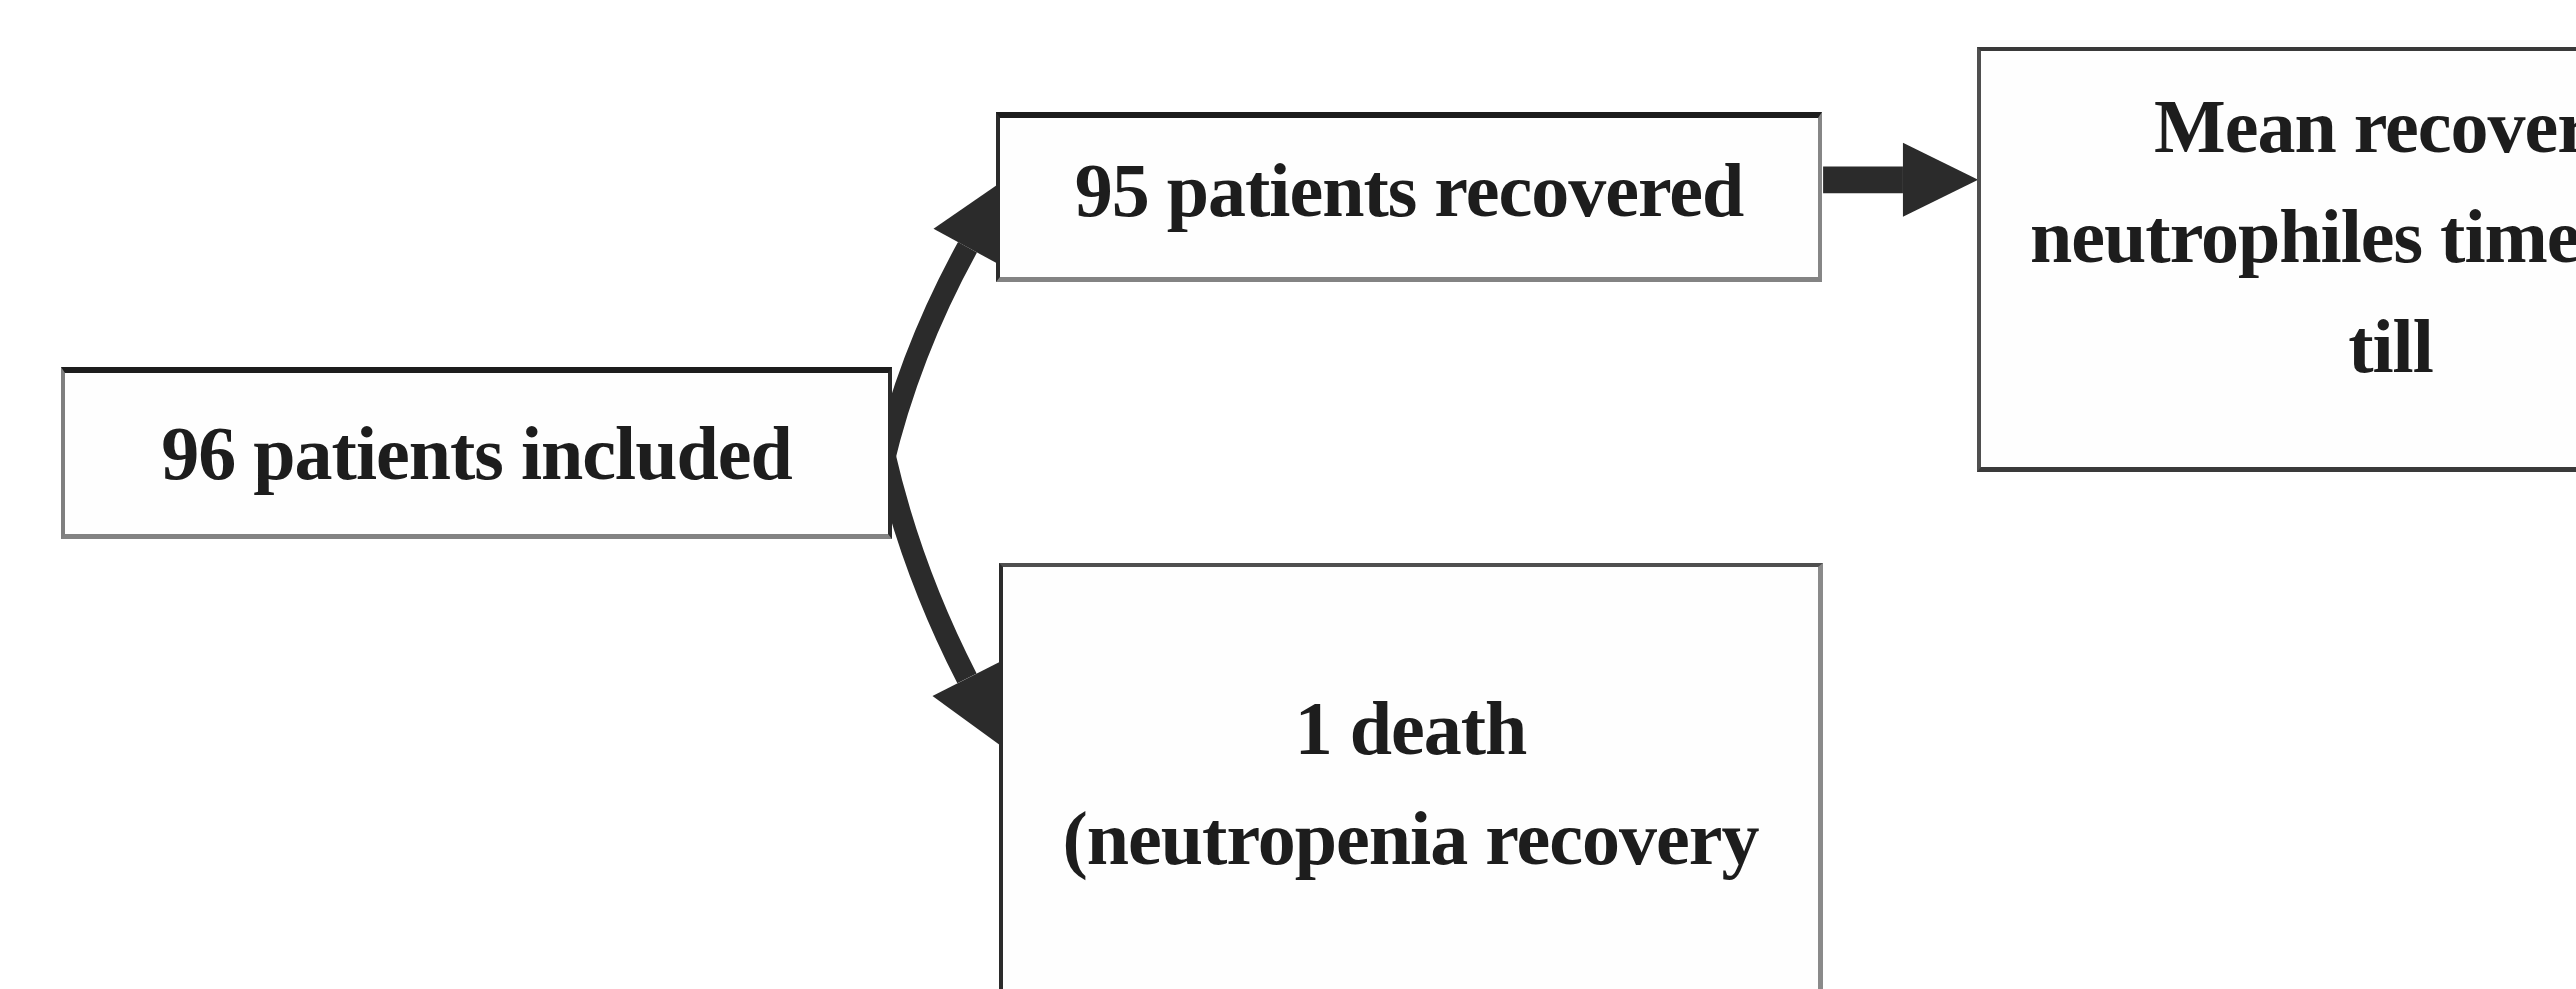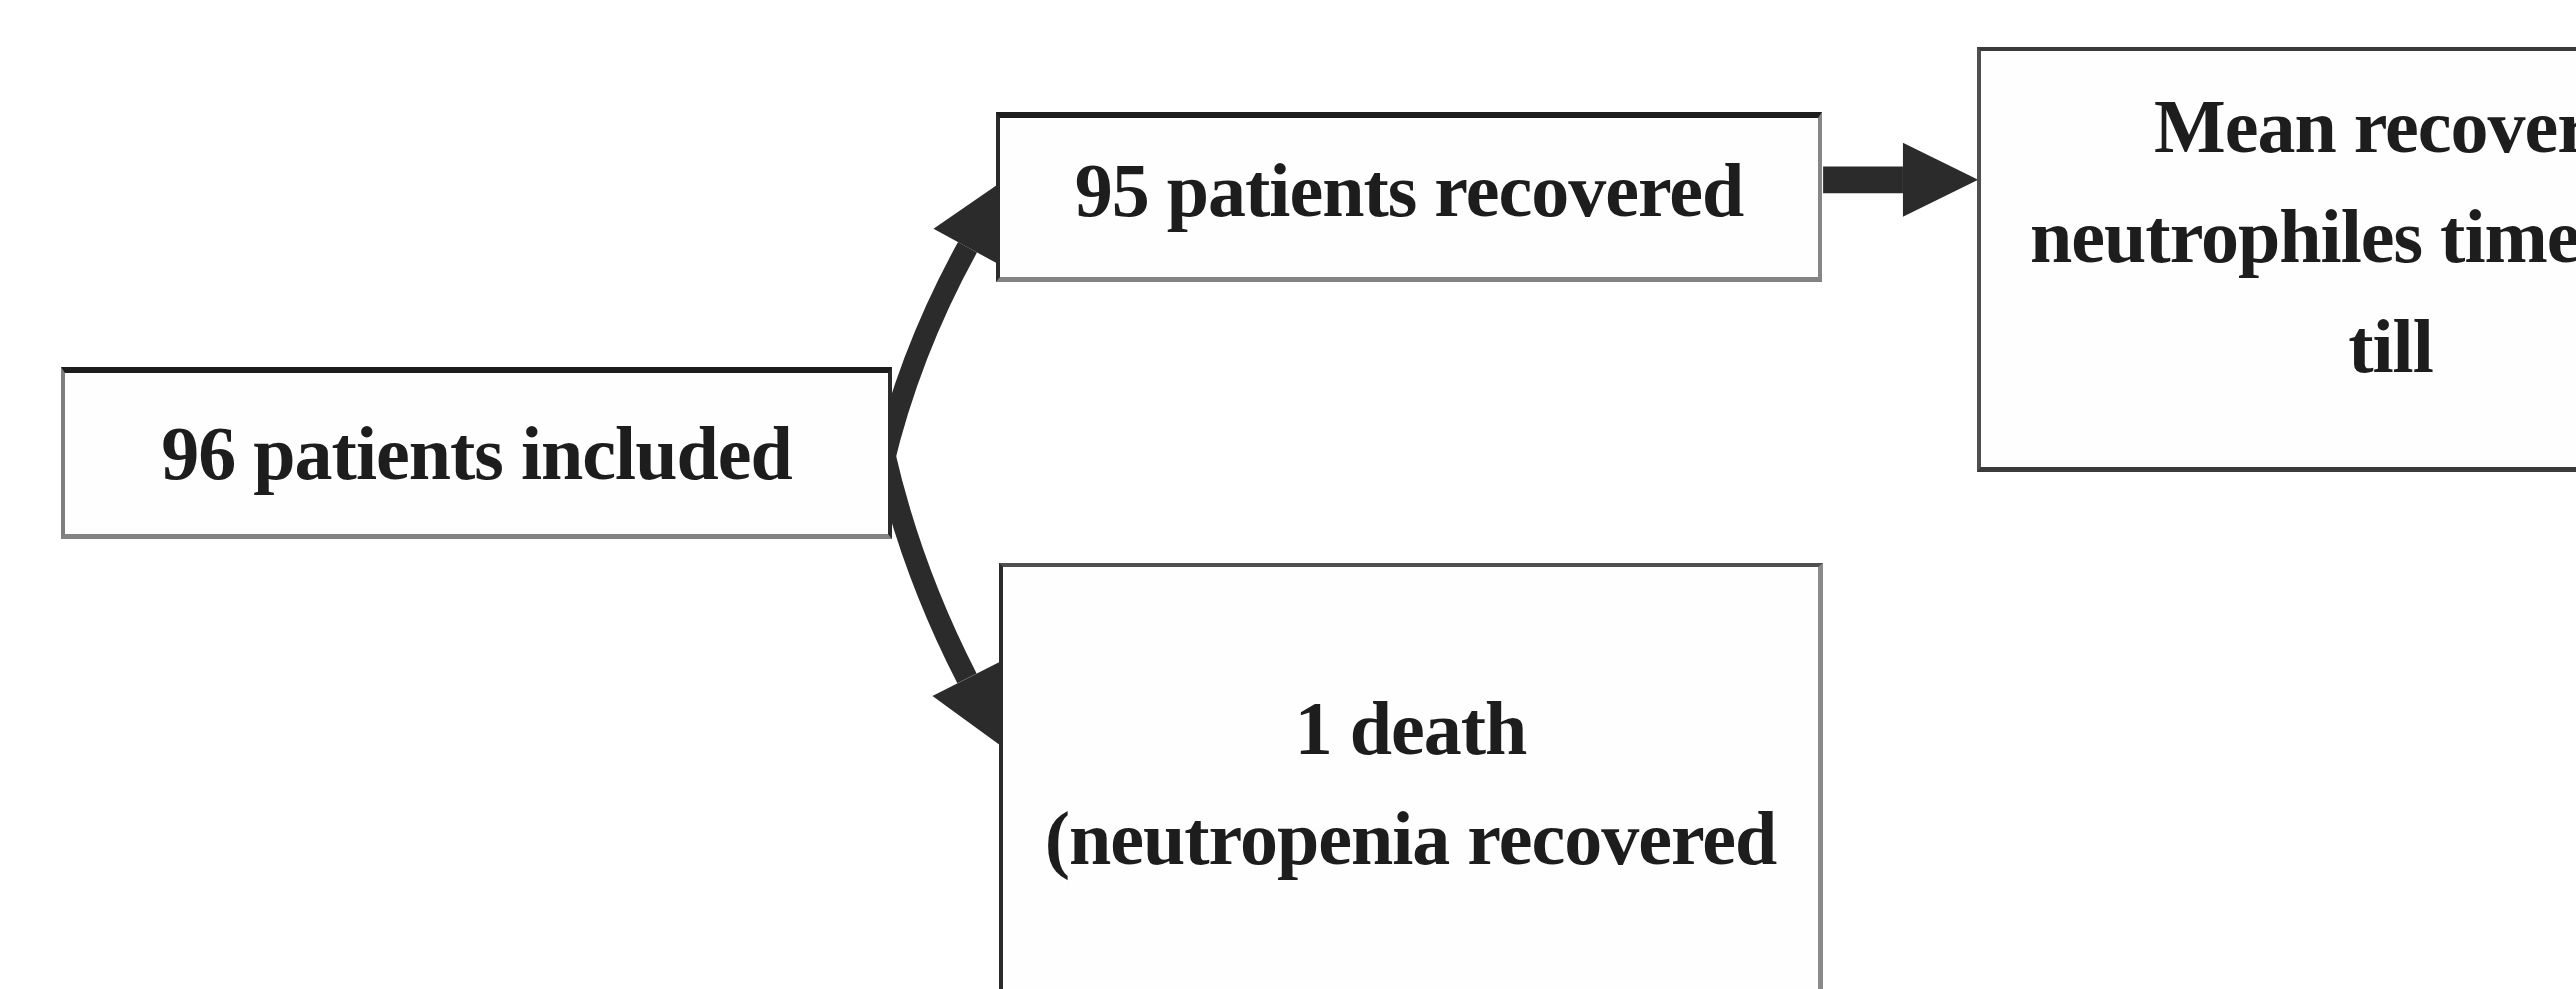--- a/index.html
+++ b/index.html
@@ -105,17 +105,17 @@
   </div>
 
   <div class="node node-mean-recovery">
     <span class="line">Mean recovery</span>
     <span class="line">neutrophiles time: 25.5</span>
     <span class="line">till</span>
   </div>
 
   <div class="node node-death">
     <span class="line">1 death</span>
-    <span class="line">(neutropenia recovered</span>
+    <span class="line">(neutropenia recovery</span>
   </div>
 
 </div>
 
 
 </body></html>

